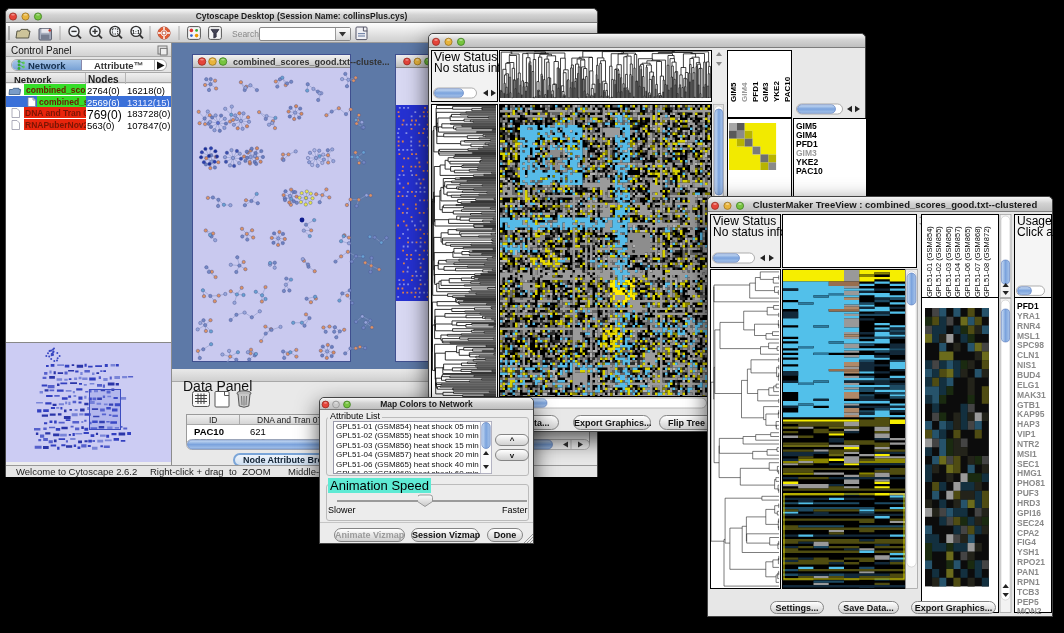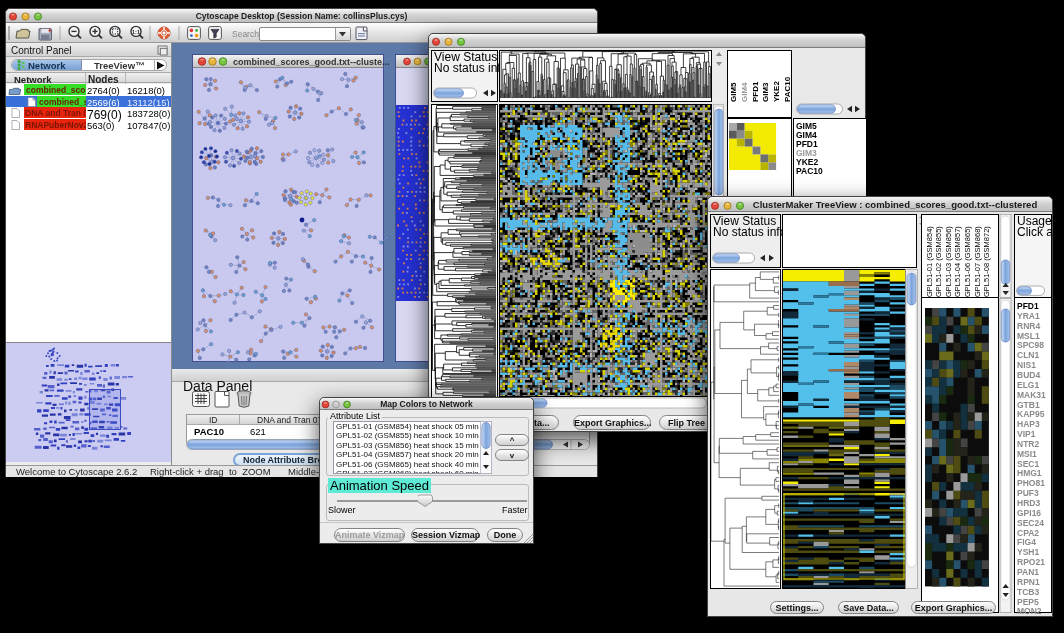--- a/index.html
+++ b/index.html
@@ -93,21 +93,21 @@
       <div class="abs" style="left:0;top:0;width:165px;height:14px;background:linear-gradient(#eee,#d2d2d2);border-bottom:1px solid #aaa"></div>
       <div class="abs" style="left:5px;top:1.5px;font-size:10px;color:#111">Control Panel</div>
       <svg class="abs" style="left:151px;top:2px" width="12" height="11">
         <rect x="1" y="1" width="9" height="8" fill="none" stroke="#777" stroke-width="1"></rect>
         <rect x="3.4" y="3.4" width="6.6" height="6.6" fill="#eee" stroke="#777" stroke-width="1"></rect>
       </svg>
       <div class="abs" style="left:0;top:14px;width:165px;height:15px;background:#e4e4e4"></div>
       <div class="abs" style="left:5px;top:15.5px;width:156px;height:12.5px;background:#fff;border:1px solid #a5a5a5;border-radius:7px;overflow:hidden">
         <div class="abs" style="left:0;top:0;width:70px;height:12.5px;background:linear-gradient(#a8c6e8,#6f9ad1);border-right:1px solid #88a"></div>
         <div class="abs" style="left:16px;top:0.8px;font-size:9.5px;font-weight:bold;color:#15304f">Network</div>
-        <div class="abs" style="left:82px;top:0.8px;font-size:9.5px;font-weight:bold;color:#333">TreeView™</div>
+        <div class="abs" style="left:82px;top:0.8px;font-size:9.5px;font-weight:bold;color:#333">Attribute™</div>
         <div class="abs" style="left:142px;top:0;width:14px;height:12.5px;border-left:1px solid #aaa"></div>
       </div>
       <svg class="abs" style="left:10px;top:16px" width="12" height="12">
         <circle cx="3" cy="2.5" r="1.4" fill="#3a3"></circle>
         <circle cx="3" cy="6" r="1.4" fill="#3a3"></circle>
         <circle cx="3" cy="9.5" r="1.4" fill="#3a3"></circle>
         <circle cx="7.5" cy="4" r="1.4" fill="#6c6"></circle>
         <circle cx="7.5" cy="8" r="1.4" fill="#6c6"></circle>
         <line x1="3" y1="2.5" x2="7.5" y2="4" stroke="#3a3" stroke-width="0.7"></line>
         <line x1="3" y1="6" x2="7.5" y2="8" stroke="#3a3" stroke-width="0.7"></line>
@@ -205,21 +205,21 @@
           <ellipse cx="18.5" cy="3.8" rx="1.7" ry="0.85" fill="#fff" opacity="0.4"></ellipse>
           <circle cx="29" cy="5.5" r="3.4" fill="#77c43f" stroke="#3c7d20" stroke-width="0.8"></circle>
           <ellipse cx="29" cy="3.8" rx="1.7" ry="0.85" fill="#fff" opacity="0.4"></ellipse>
         </svg>
         <svg class="abs" style="left:0px;top:50px" width="36" height="210">
           <rect x="0" y="0" width="34" height="196" fill="#2531d2"></rect>
           <path fill="#e0804a" d="M28.1 2h1.8v1.8h-1.8zM1.6 6.2h1.8v1.8h-1.8zM26.8 6.2h1.8v1.8h-1.8zM31 6.2h1.8v1.8h-1.8zM2.1 10.4h1.8v1.8h-1.8zM27.3 10.4h1.8v1.8h-1.8zM6.6 14.6h1.8v1.8h-1.8zM15 14.6h1.8v1.8h-1.8zM19.2 14.6h1.8v1.8h-1.8zM31.8 14.6h1.8v1.8h-1.8zM5.6 18.8h1.8v1.8h-1.8zM18.2 18.8h1.8v1.8h-1.8zM30.8 18.8h1.8v1.8h-1.8zM14.6 23h1.8v1.8h-1.8zM27.2 23h1.8v1.8h-1.8zM22.1 27.2h1.8v1.8h-1.8zM26.3 27.2h1.8v1.8h-1.8zM1.7 35.6h1.8v1.8h-1.8zM5.9 35.6h1.8v1.8h-1.8zM22.7 35.6h1.8v1.8h-1.8zM1.7 39.8h1.8v1.8h-1.8zM26.9 39.8h1.8v1.8h-1.8zM2.5 48.2h1.8v1.8h-1.8zM15.1 48.2h1.8v1.8h-1.8zM19.3 48.2h1.8v1.8h-1.8zM7.2 52.4h1.8v1.8h-1.8zM11.4 52.4h1.8v1.8h-1.8zM22.4 56.6h1.8v1.8h-1.8zM30.8 56.6h1.8v1.8h-1.8zM6 60.8h1.8v1.8h-1.8zM14.4 60.8h1.8v1.8h-1.8zM18.6 60.8h1.8v1.8h-1.8zM22.8 60.8h1.8v1.8h-1.8zM5.7 65h1.8v1.8h-1.8zM26.7 65h1.8v1.8h-1.8zM30.9 65h1.8v1.8h-1.8zM19.4 69.2h1.8v1.8h-1.8zM26.6 73.4h1.8v1.8h-1.8zM11.2 77.6h1.8v1.8h-1.8zM23.8 77.6h1.8v1.8h-1.8zM6.5 81.8h1.8v1.8h-1.8zM2.5 86h1.8v1.8h-1.8zM15.1 86h1.8v1.8h-1.8zM1.5 90.2h1.8v1.8h-1.8zM5.7 90.2h1.8v1.8h-1.8zM18.3 90.2h1.8v1.8h-1.8zM27.3 94.4h1.8v1.8h-1.8zM31.5 94.4h1.8v1.8h-1.8zM6.4 98.6h1.8v1.8h-1.8zM19 98.6h1.8v1.8h-1.8zM2.3 102.8h1.8v1.8h-1.8zM10.7 102.8h1.8v1.8h-1.8zM19.1 102.8h1.8v1.8h-1.8zM31.7 102.8h1.8v1.8h-1.8zM5.9 107h1.8v1.8h-1.8zM22.7 107h1.8v1.8h-1.8zM26.9 107h1.8v1.8h-1.8zM14.6 111.2h1.8v1.8h-1.8zM6.9 115.4h1.8v1.8h-1.8zM1.2 119.6h1.8v1.8h-1.8zM9.6 119.6h1.8v1.8h-1.8zM19.3 123.8h1.8v1.8h-1.8zM23.5 123.8h1.8v1.8h-1.8zM31.9 123.8h1.8v1.8h-1.8zM27.2 128h1.8v1.8h-1.8zM31.4 128h1.8v1.8h-1.8zM2.7 132.2h1.8v1.8h-1.8zM23.7 132.2h1.8v1.8h-1.8zM32.1 132.2h1.8v1.8h-1.8zM11.2 136.4h1.8v1.8h-1.8zM19.6 136.4h1.8v1.8h-1.8zM28 136.4h1.8v1.8h-1.8zM32.2 136.4h1.8v1.8h-1.8zM31.9 140.6h1.8v1.8h-1.8zM6.2 144.8h1.8v1.8h-1.8zM27.2 144.8h1.8v1.8h-1.8zM31.4 144.8h1.8v1.8h-1.8zM10.1 149h1.8v1.8h-1.8zM14.3 149h1.8v1.8h-1.8zM22.7 149h1.8v1.8h-1.8zM14 153.2h1.8v1.8h-1.8zM26.6 153.2h1.8v1.8h-1.8zM7 157.4h1.8v1.8h-1.8zM23.7 161.6h1.8v1.8h-1.8zM6.4 165.8h1.8v1.8h-1.8zM15.6 170h1.8v1.8h-1.8zM32.4 170h1.8v1.8h-1.8zM6.6 174.2h1.8v1.8h-1.8zM15 174.2h1.8v1.8h-1.8zM31.8 174.2h1.8v1.8h-1.8zM23.8 178.4h1.8v1.8h-1.8zM32.2 178.4h1.8v1.8h-1.8zM1.3 182.6h1.8v1.8h-1.8zM5.5 182.6h1.8v1.8h-1.8zM22.3 182.6h1.8v1.8h-1.8zM6.2 186.8h1.8v1.8h-1.8zM10.4 186.8h1.8v1.8h-1.8zM14.6 186.8h1.8v1.8h-1.8zM18.8 186.8h1.8v1.8h-1.8zM18.1 191h1.8v1.8h-1.8zM30.7 191h1.8v1.8h-1.8z"></path>
           <path fill="#8890e8" d="M2.9 2h1.8v1.8h-1.8zM7.1 2h1.8v1.8h-1.8zM11.3 2h1.8v1.8h-1.8zM18.4 6.2h1.8v1.8h-1.8zM14.7 10.4h1.8v1.8h-1.8zM23.1 10.4h1.8v1.8h-1.8zM31.5 10.4h1.8v1.8h-1.8zM9.8 18.8h1.8v1.8h-1.8zM14 18.8h1.8v1.8h-1.8zM22.4 18.8h1.8v1.8h-1.8zM2 23h1.8v1.8h-1.8zM31.4 23h1.8v1.8h-1.8zM1.1 27.2h1.8v1.8h-1.8zM9.5 27.2h1.8v1.8h-1.8zM1.8 31.4h1.8v1.8h-1.8zM14.4 31.4h1.8v1.8h-1.8zM31.2 31.4h1.8v1.8h-1.8zM14.3 35.6h1.8v1.8h-1.8zM14.3 39.8h1.8v1.8h-1.8zM22.7 39.8h1.8v1.8h-1.8zM31.1 39.8h1.8v1.8h-1.8zM2.1 44h1.8v1.8h-1.8zM6.3 44h1.8v1.8h-1.8zM10.5 44h1.8v1.8h-1.8zM14.7 44h1.8v1.8h-1.8zM31.9 48.2h1.8v1.8h-1.8zM19.8 52.4h1.8v1.8h-1.8zM32.4 52.4h1.8v1.8h-1.8zM14.1 65h1.8v1.8h-1.8zM2.6 69.2h1.8v1.8h-1.8zM6.8 69.2h1.8v1.8h-1.8zM15.2 69.2h1.8v1.8h-1.8zM1.4 73.4h1.8v1.8h-1.8zM22.4 73.4h1.8v1.8h-1.8zM2.8 77.6h1.8v1.8h-1.8zM19.6 77.6h1.8v1.8h-1.8zM23.3 81.8h1.8v1.8h-1.8zM27.5 81.8h1.8v1.8h-1.8zM10.9 86h1.8v1.8h-1.8zM19.3 86h1.8v1.8h-1.8zM23.5 86h1.8v1.8h-1.8zM27.7 86h1.8v1.8h-1.8zM9.9 90.2h1.8v1.8h-1.8zM23.1 94.4h1.8v1.8h-1.8zM10.1 107h1.8v1.8h-1.8zM15.3 115.4h1.8v1.8h-1.8zM23.7 115.4h1.8v1.8h-1.8zM18 119.6h1.8v1.8h-1.8zM26.4 119.6h1.8v1.8h-1.8zM10.9 123.8h1.8v1.8h-1.8zM6.2 128h1.8v1.8h-1.8zM11.1 132.2h1.8v1.8h-1.8zM15.4 136.4h1.8v1.8h-1.8zM23.8 136.4h1.8v1.8h-1.8zM6.7 140.6h1.8v1.8h-1.8zM10.9 140.6h1.8v1.8h-1.8zM23.5 140.6h1.8v1.8h-1.8zM18.8 144.8h1.8v1.8h-1.8zM31.1 149h1.8v1.8h-1.8zM1.4 153.2h1.8v1.8h-1.8zM9.8 153.2h1.8v1.8h-1.8zM22.4 153.2h1.8v1.8h-1.8zM23.8 157.4h1.8v1.8h-1.8zM11.1 161.6h1.8v1.8h-1.8zM10.6 165.8h1.8v1.8h-1.8zM19 165.8h1.8v1.8h-1.8zM27.4 165.8h1.8v1.8h-1.8zM19.8 170h1.8v1.8h-1.8zM24 170h1.8v1.8h-1.8zM2.4 174.2h1.8v1.8h-1.8zM23.4 174.2h1.8v1.8h-1.8zM2.8 178.4h1.8v1.8h-1.8zM7 178.4h1.8v1.8h-1.8zM11.2 178.4h1.8v1.8h-1.8zM28 178.4h1.8v1.8h-1.8zM18.1 182.6h1.8v1.8h-1.8zM23 186.8h1.8v1.8h-1.8zM27.2 186.8h1.8v1.8h-1.8zM31.4 186.8h1.8v1.8h-1.8zM1.3 191h1.8v1.8h-1.8zM22.3 191h1.8v1.8h-1.8z"></path>
         </svg>
       </div>
-      <div class="abs" style="left:20px;top:11px;width:192px;height:308px;background:#c9c9ef;border:1.5px solid #3f4f8f">
+      <div class="abs" style="left:20px;top:11px;width:159px;height:308px;background:#c9c9ef;border:1.5px solid #3f4f8f">
         <div class="abs" style="left:0;top:0;width:100%;height:13px;background:linear-gradient(#f2f2f2,#c2c2c2);border-bottom:1px solid #888"></div>
         <div class="abs" style="left:40px;top:1.5px;width:155px;text-align:center;font-size:9px;font-weight:bold;color:#333;white-space:nowrap">combined_scores_good.txt--cluste...</div>
         <svg class="abs" style="left:4px;top:1px" width="45" height="11">
           <circle cx="5" cy="5.5" r="3.8" fill="#e5443a" stroke="#972a20" stroke-width="0.8"></circle>
           <ellipse cx="5" cy="3.6" rx="1.9" ry="0.95" fill="#fff" opacity="0.4"></ellipse>
           <circle cx="15.5" cy="5.5" r="3.8" fill="#e8b43c" stroke="#9a7220" stroke-width="0.8"></circle>
           <ellipse cx="15.5" cy="3.6" rx="1.9" ry="0.95" fill="#fff" opacity="0.4"></ellipse>
           <circle cx="26" cy="5.5" r="3.8" fill="#77c43f" stroke="#3c7d20" stroke-width="0.8"></circle>
           <ellipse cx="26" cy="3.6" rx="1.9" ry="0.95" fill="#fff" opacity="0.4"></ellipse>
         </svg>

